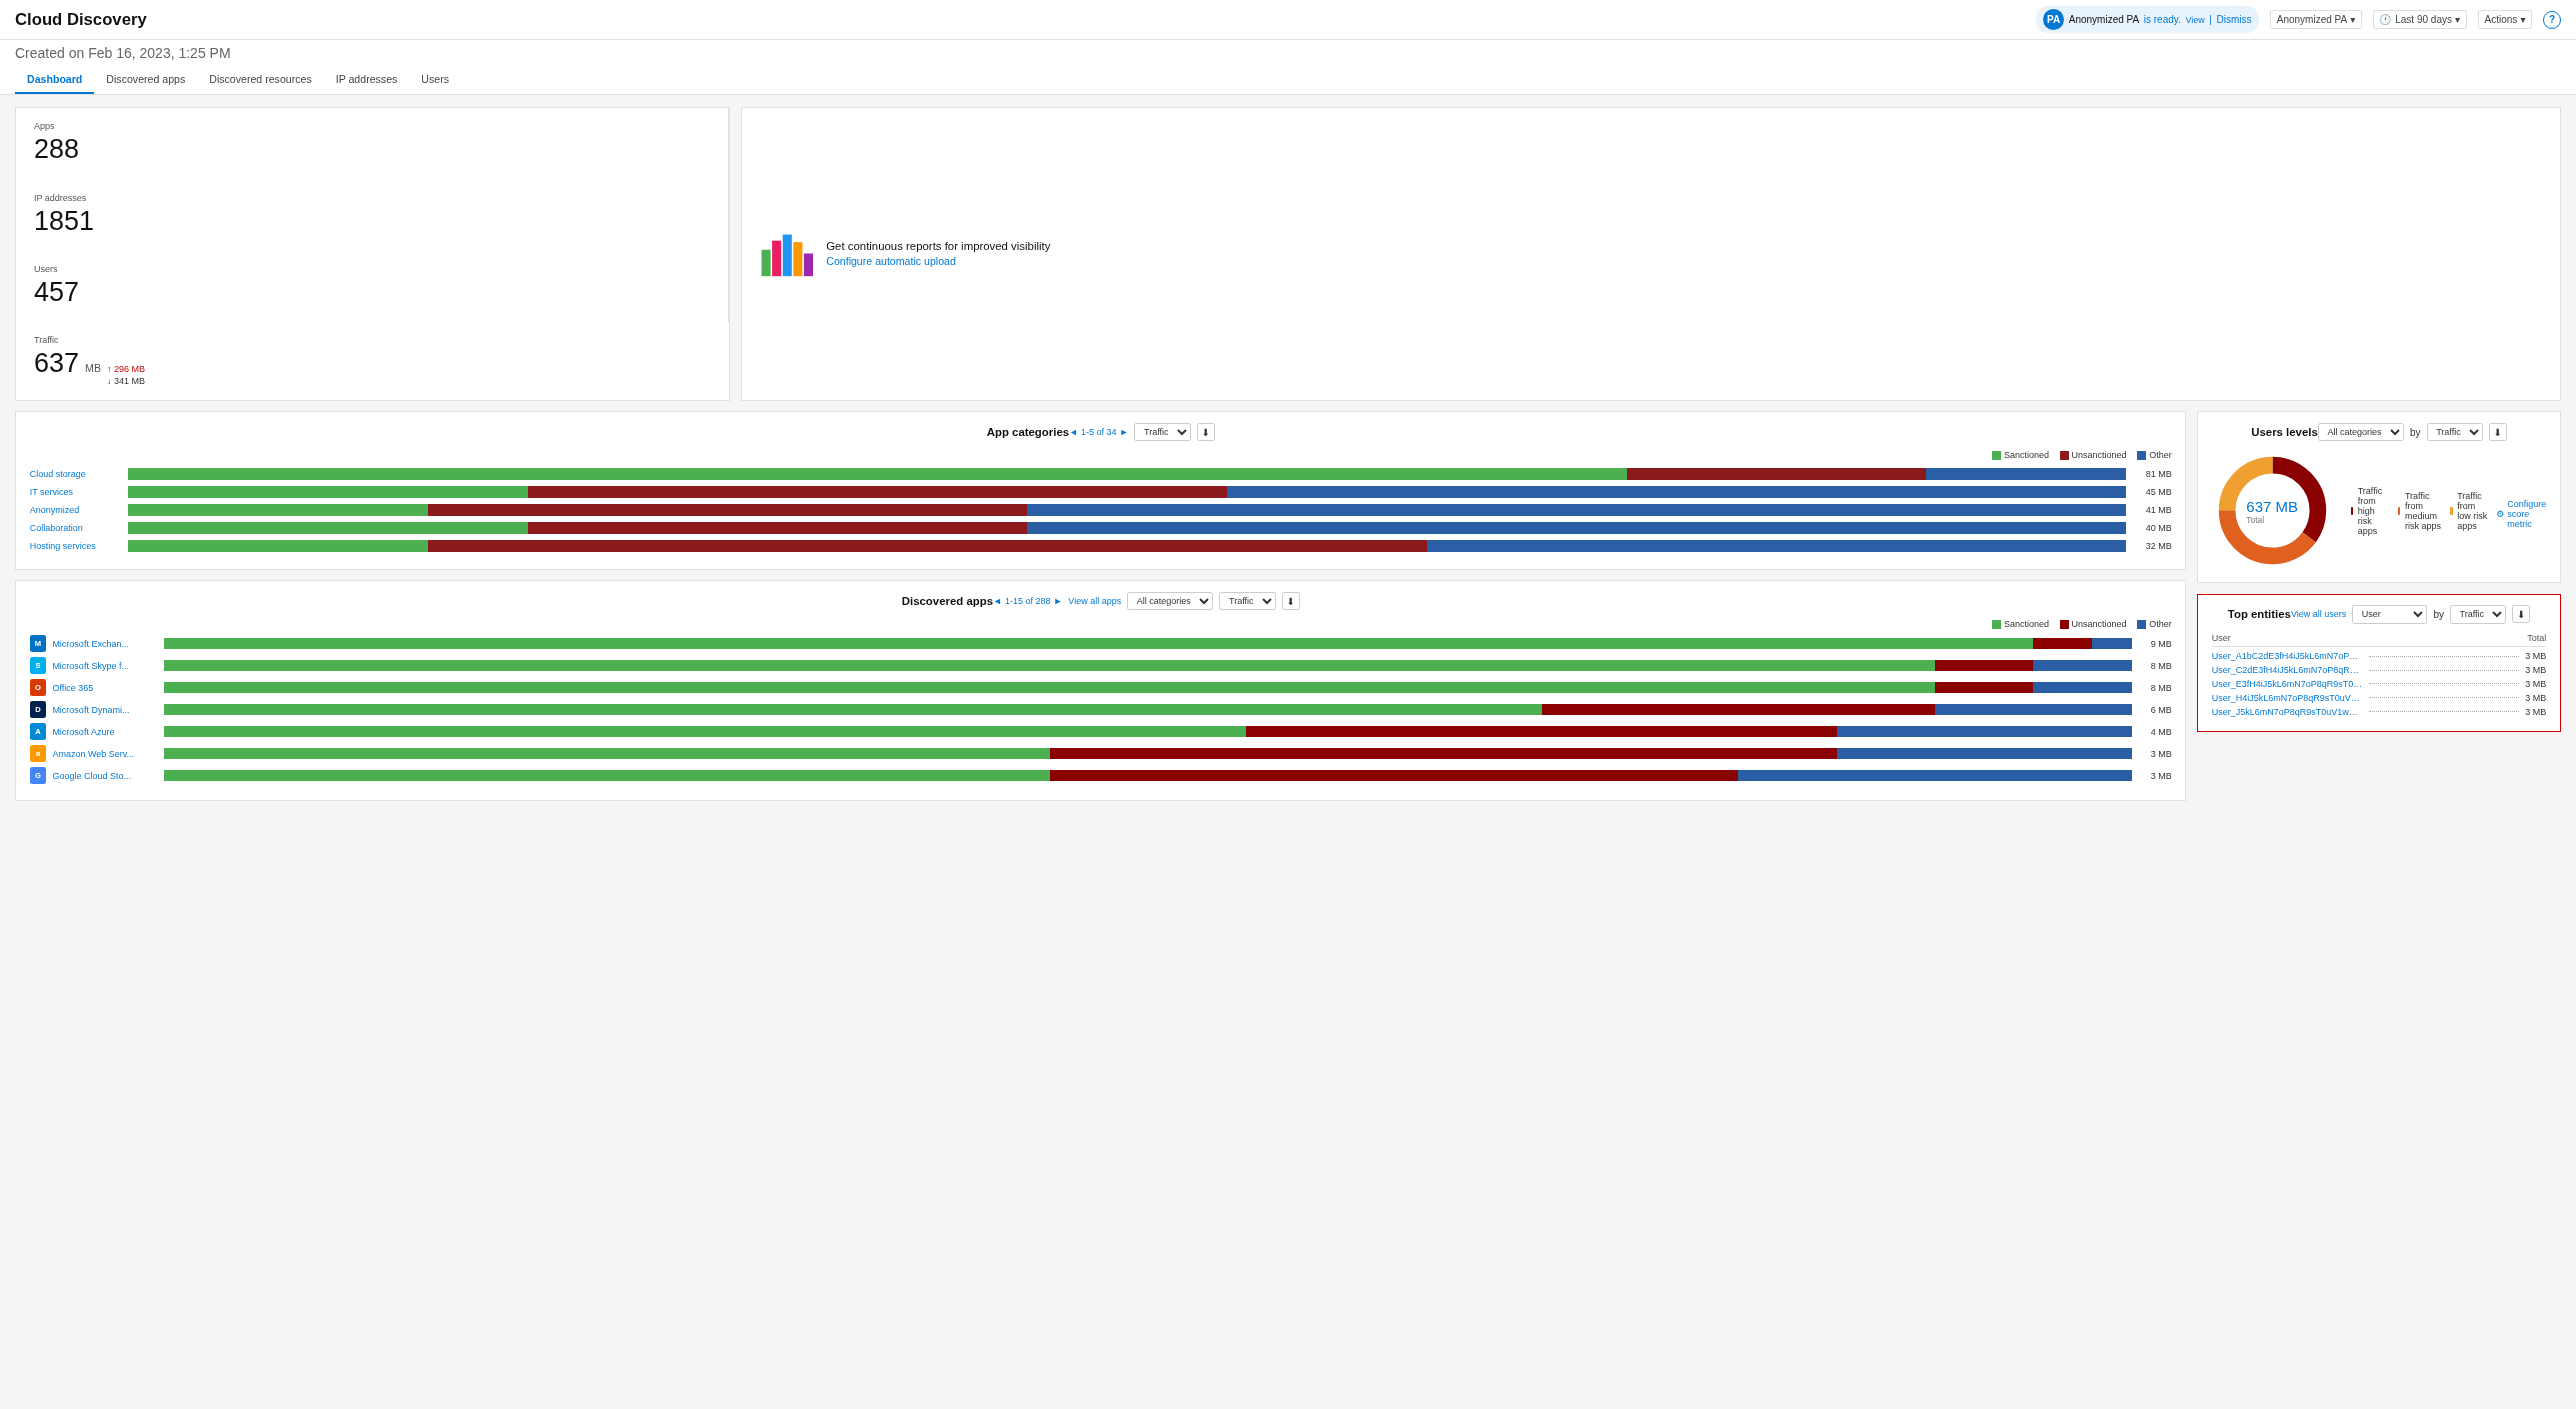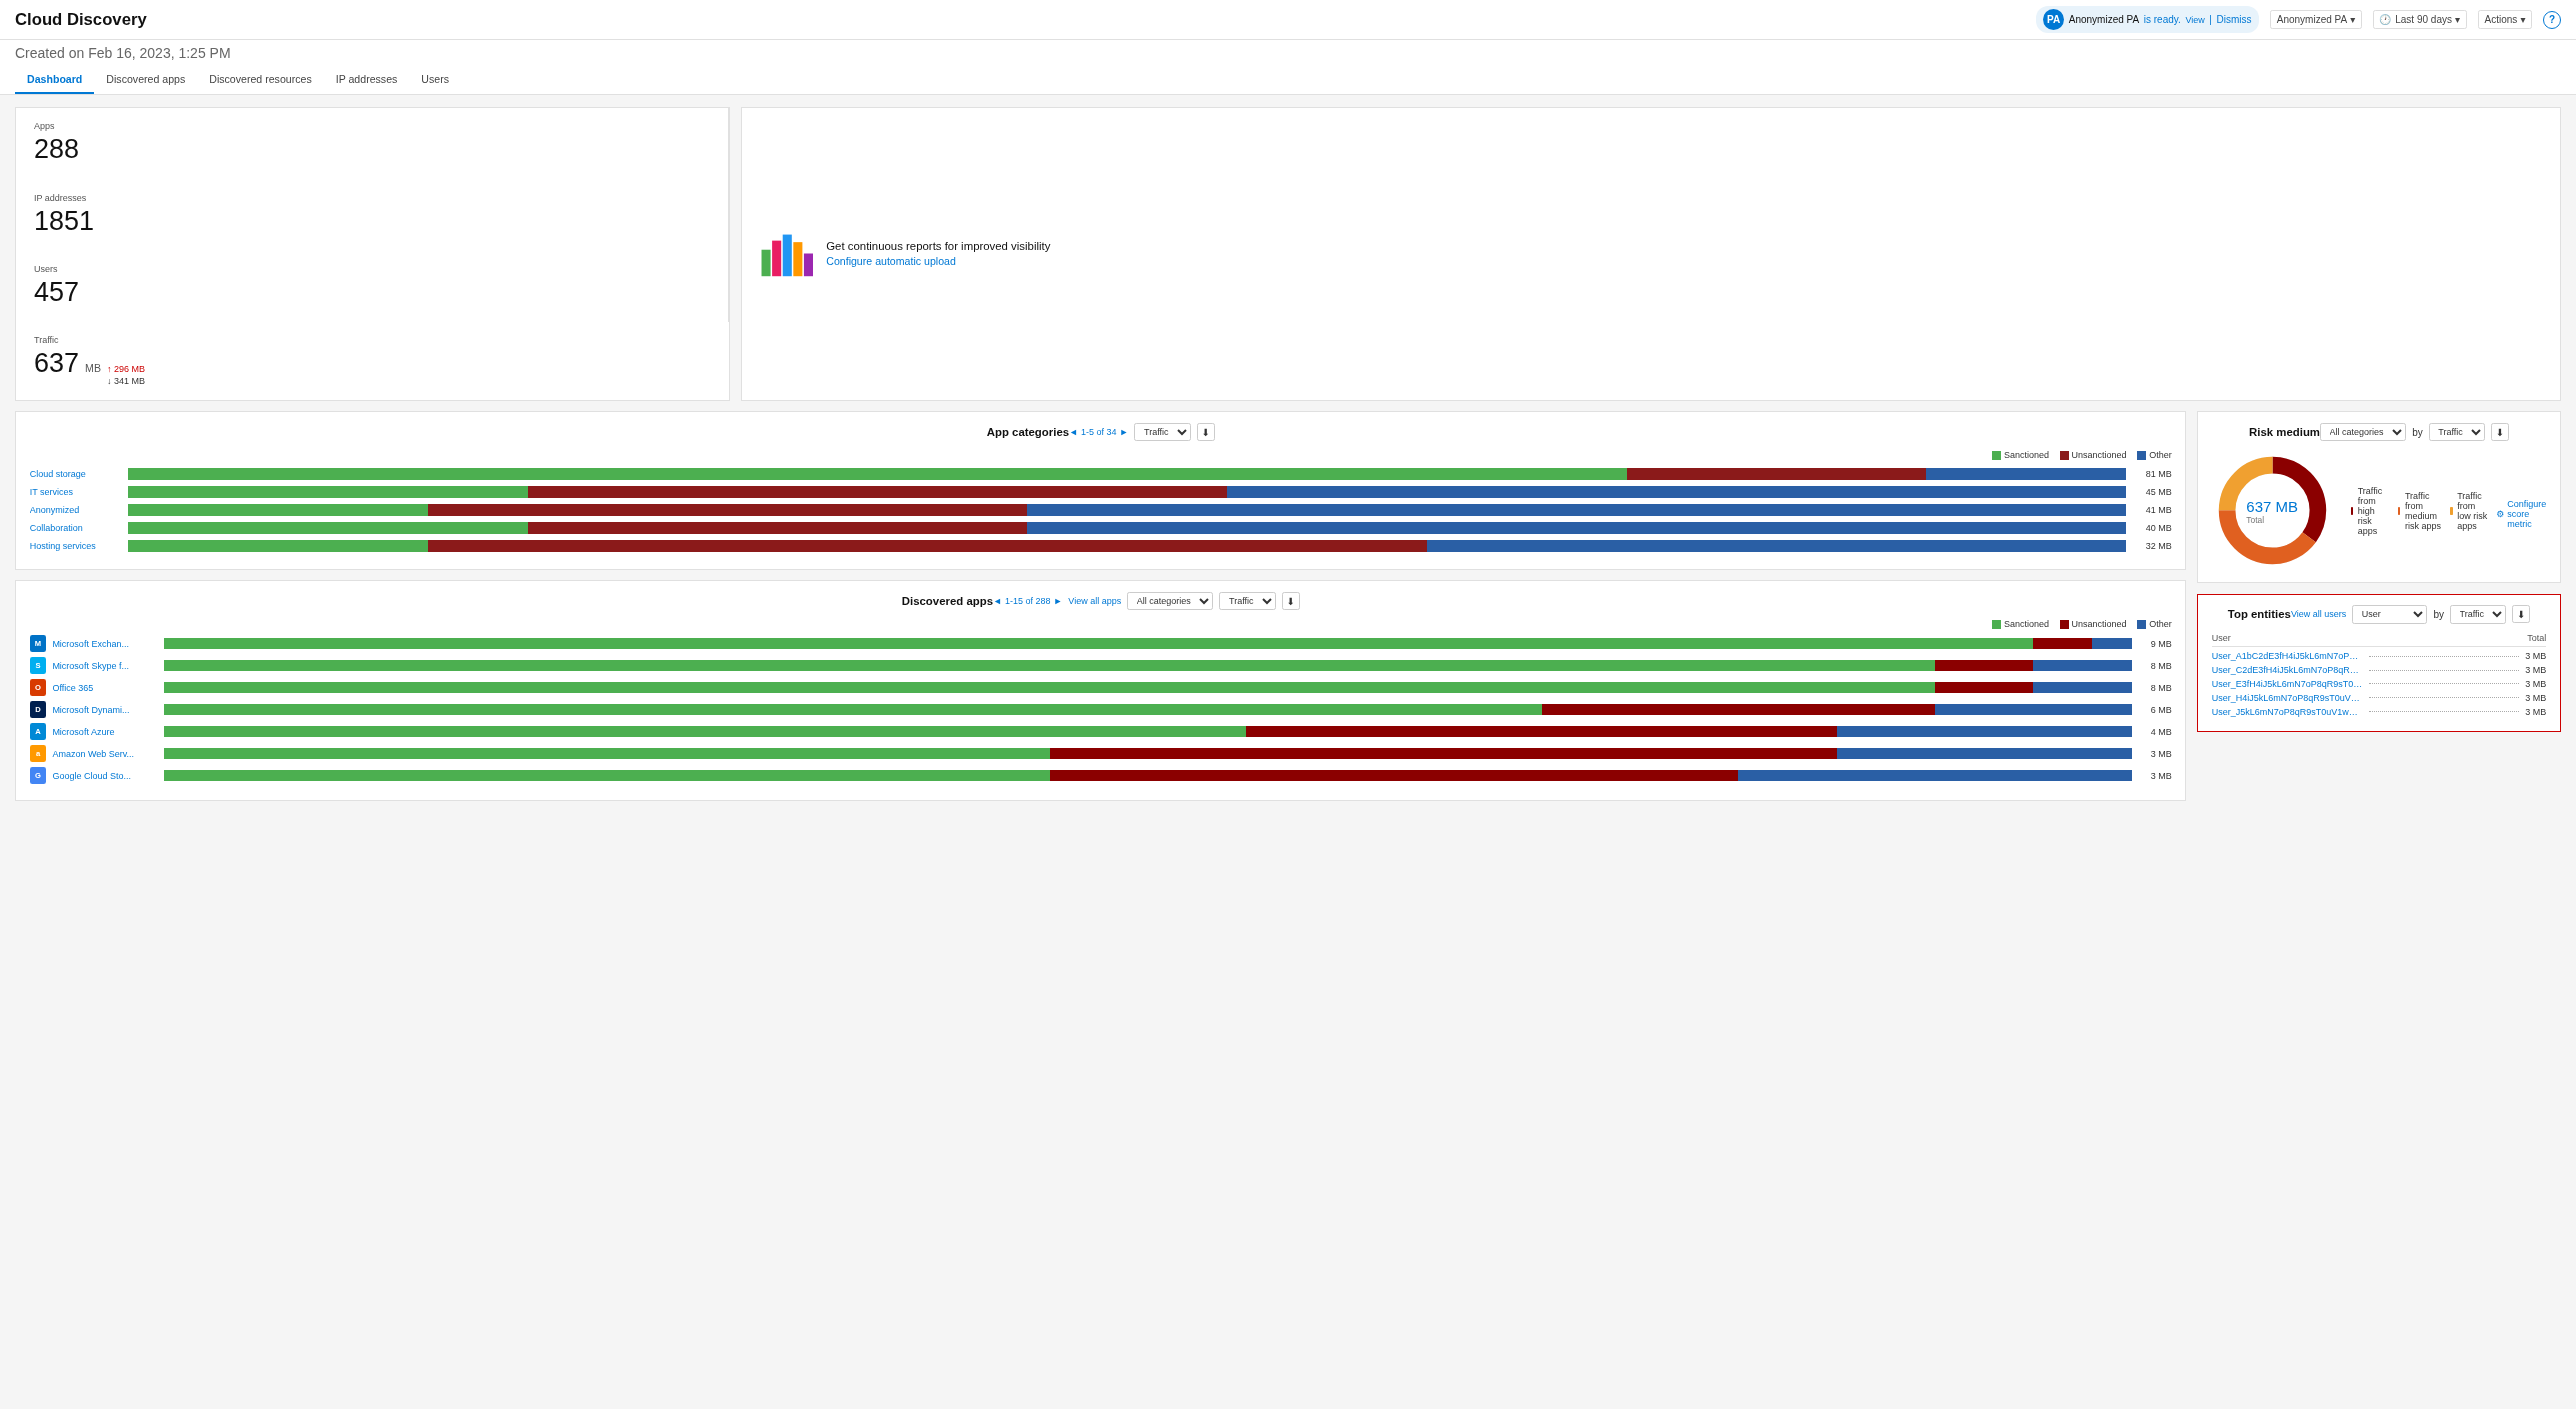--- a/index.html
+++ b/index.html
@@ -423,21 +423,21 @@
               <div class="app-bar-value">3 MB</div>
             </div>
           </div>
       </div>
     </div>
 
     <div class="right-col">
 
       <div class="panel">
         <div class="panel-header">
-          <span class="panel-title">Risk medium</span>
+          <span class="panel-title">Users levels</span>
           <div class="panel-controls">
             <select>
               <option>All categories</option>
             </select>
             <span>by</span>
             <select>
               <option>Traffic</option>
             </select>
             <div class="download-btn">⬇</div>
           </div>

